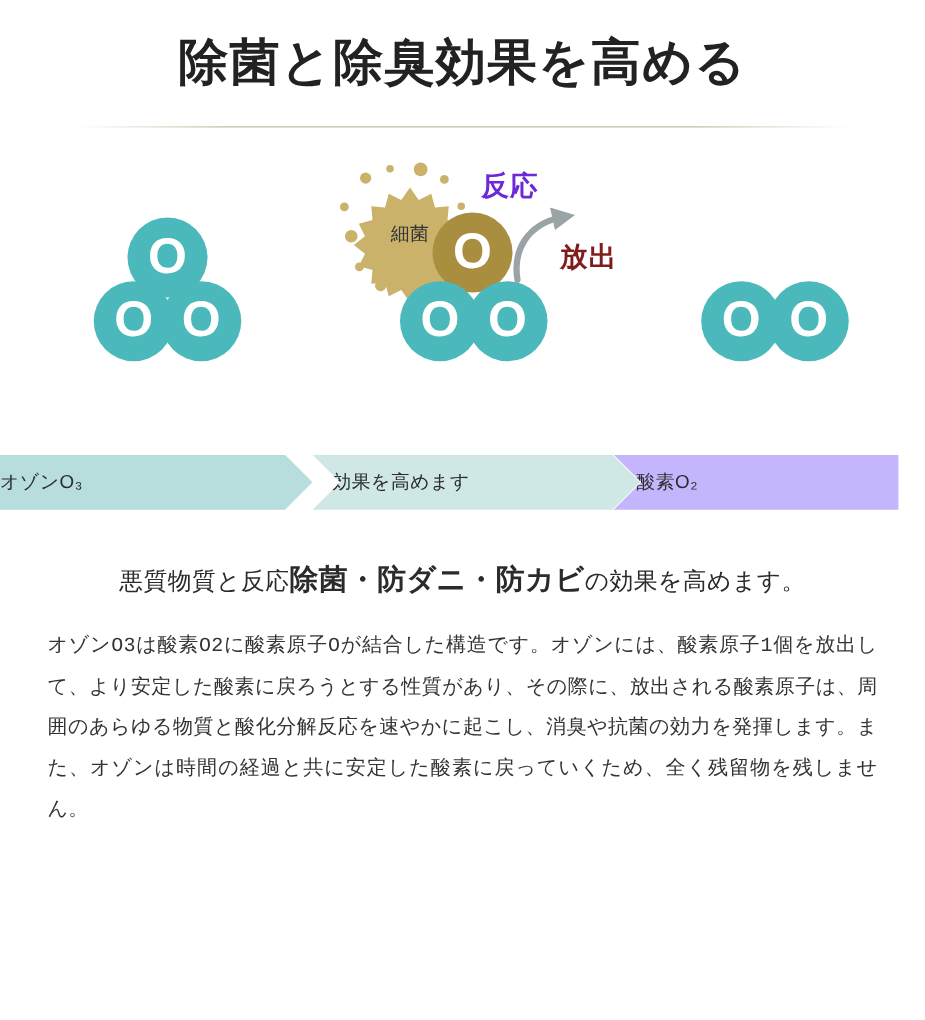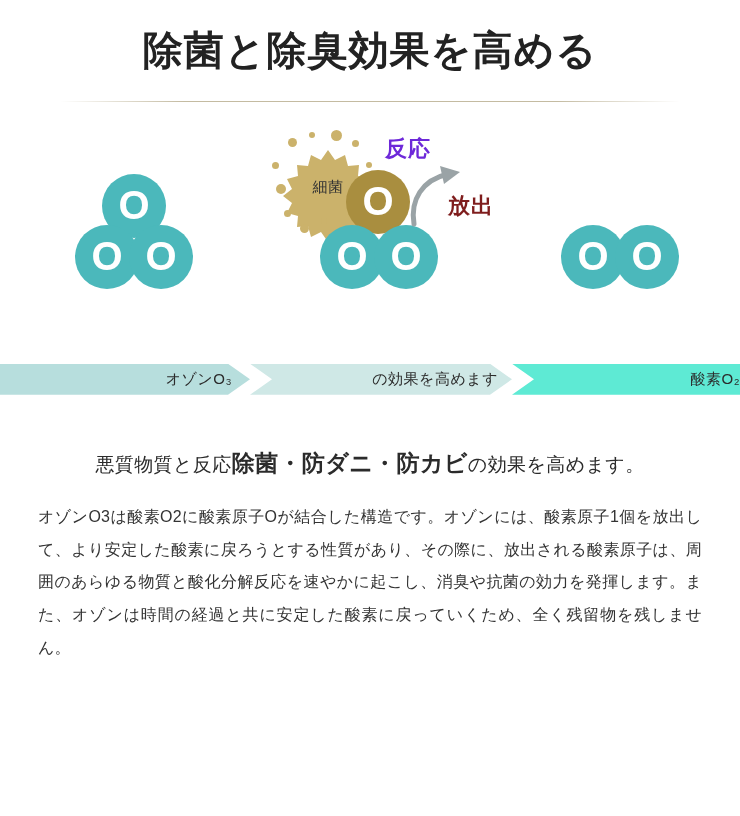--- a/index.html
+++ b/index.html
@@ -127,31 +127,31 @@
   
   .band {
     position: relative;
     height: 44px;
     margin-top: 4px;
     display: block;
   }
   .band-seg {
     position: absolute;
     top: 0;
-    height: 31px;
+    height: 44px;
     display: flex;
     align-items: center;
-    justify-content: flex-end;
+    justify-content: flex-start;
     font-size: 15px;
     color: #2b2b2b;
     letter-spacing: 0.5px;
   }
   #seg1 { left: 0;    width: 250px; background: #b7dedd; clip-path: polygon(0 0, 228px 0, 250px 50%, 228px 100%, 0 100%); }
   #seg2 { left: 250px; width: 262px; background: #cfe8e6; clip-path: polygon(0 0, 240px 0, 262px 50%, 240px 100%, 0 100%, 22px 50%); }
-  #seg3 { left: 512px; width: 228px; background: #5eead4; clip-path: polygon(0 0, 228px 0, 228px 100%, 0 100%, 22px 50%); }
+  #seg3 { left: 491px; width: 228px; background: #c4b5fd; clip-path: polygon(0 0, 228px 0, 228px 100%, 0 100%, 22px 50%); }
   #seg1 span { padding-right: 18px; }
   #seg2 span { padding-right: 14px; }
   #seg3 span { padding-left: 18px; }
 
   
   .lead {
     margin-top: 40px;
     text-align: center;
     font-size: 19px;
     color: #2b2b2b;
@@ -163,20 +163,21 @@
   }
 
   .para {
     margin: 22px auto 0 auto;
     width: 664px;
     font-size: 16px;
     line-height: 2.05;
     color: #333333;
     letter-spacing: 0.2px;
     text-align: justify;
+    font-family: Liberation Mono, monospace;
   }
 </style>
 </head>
 <body>
 
 <div class="header">
   <div class="header-line">除菌と除臭効果を高める</div>
   <div class="divider"></div>
 </div>
 

